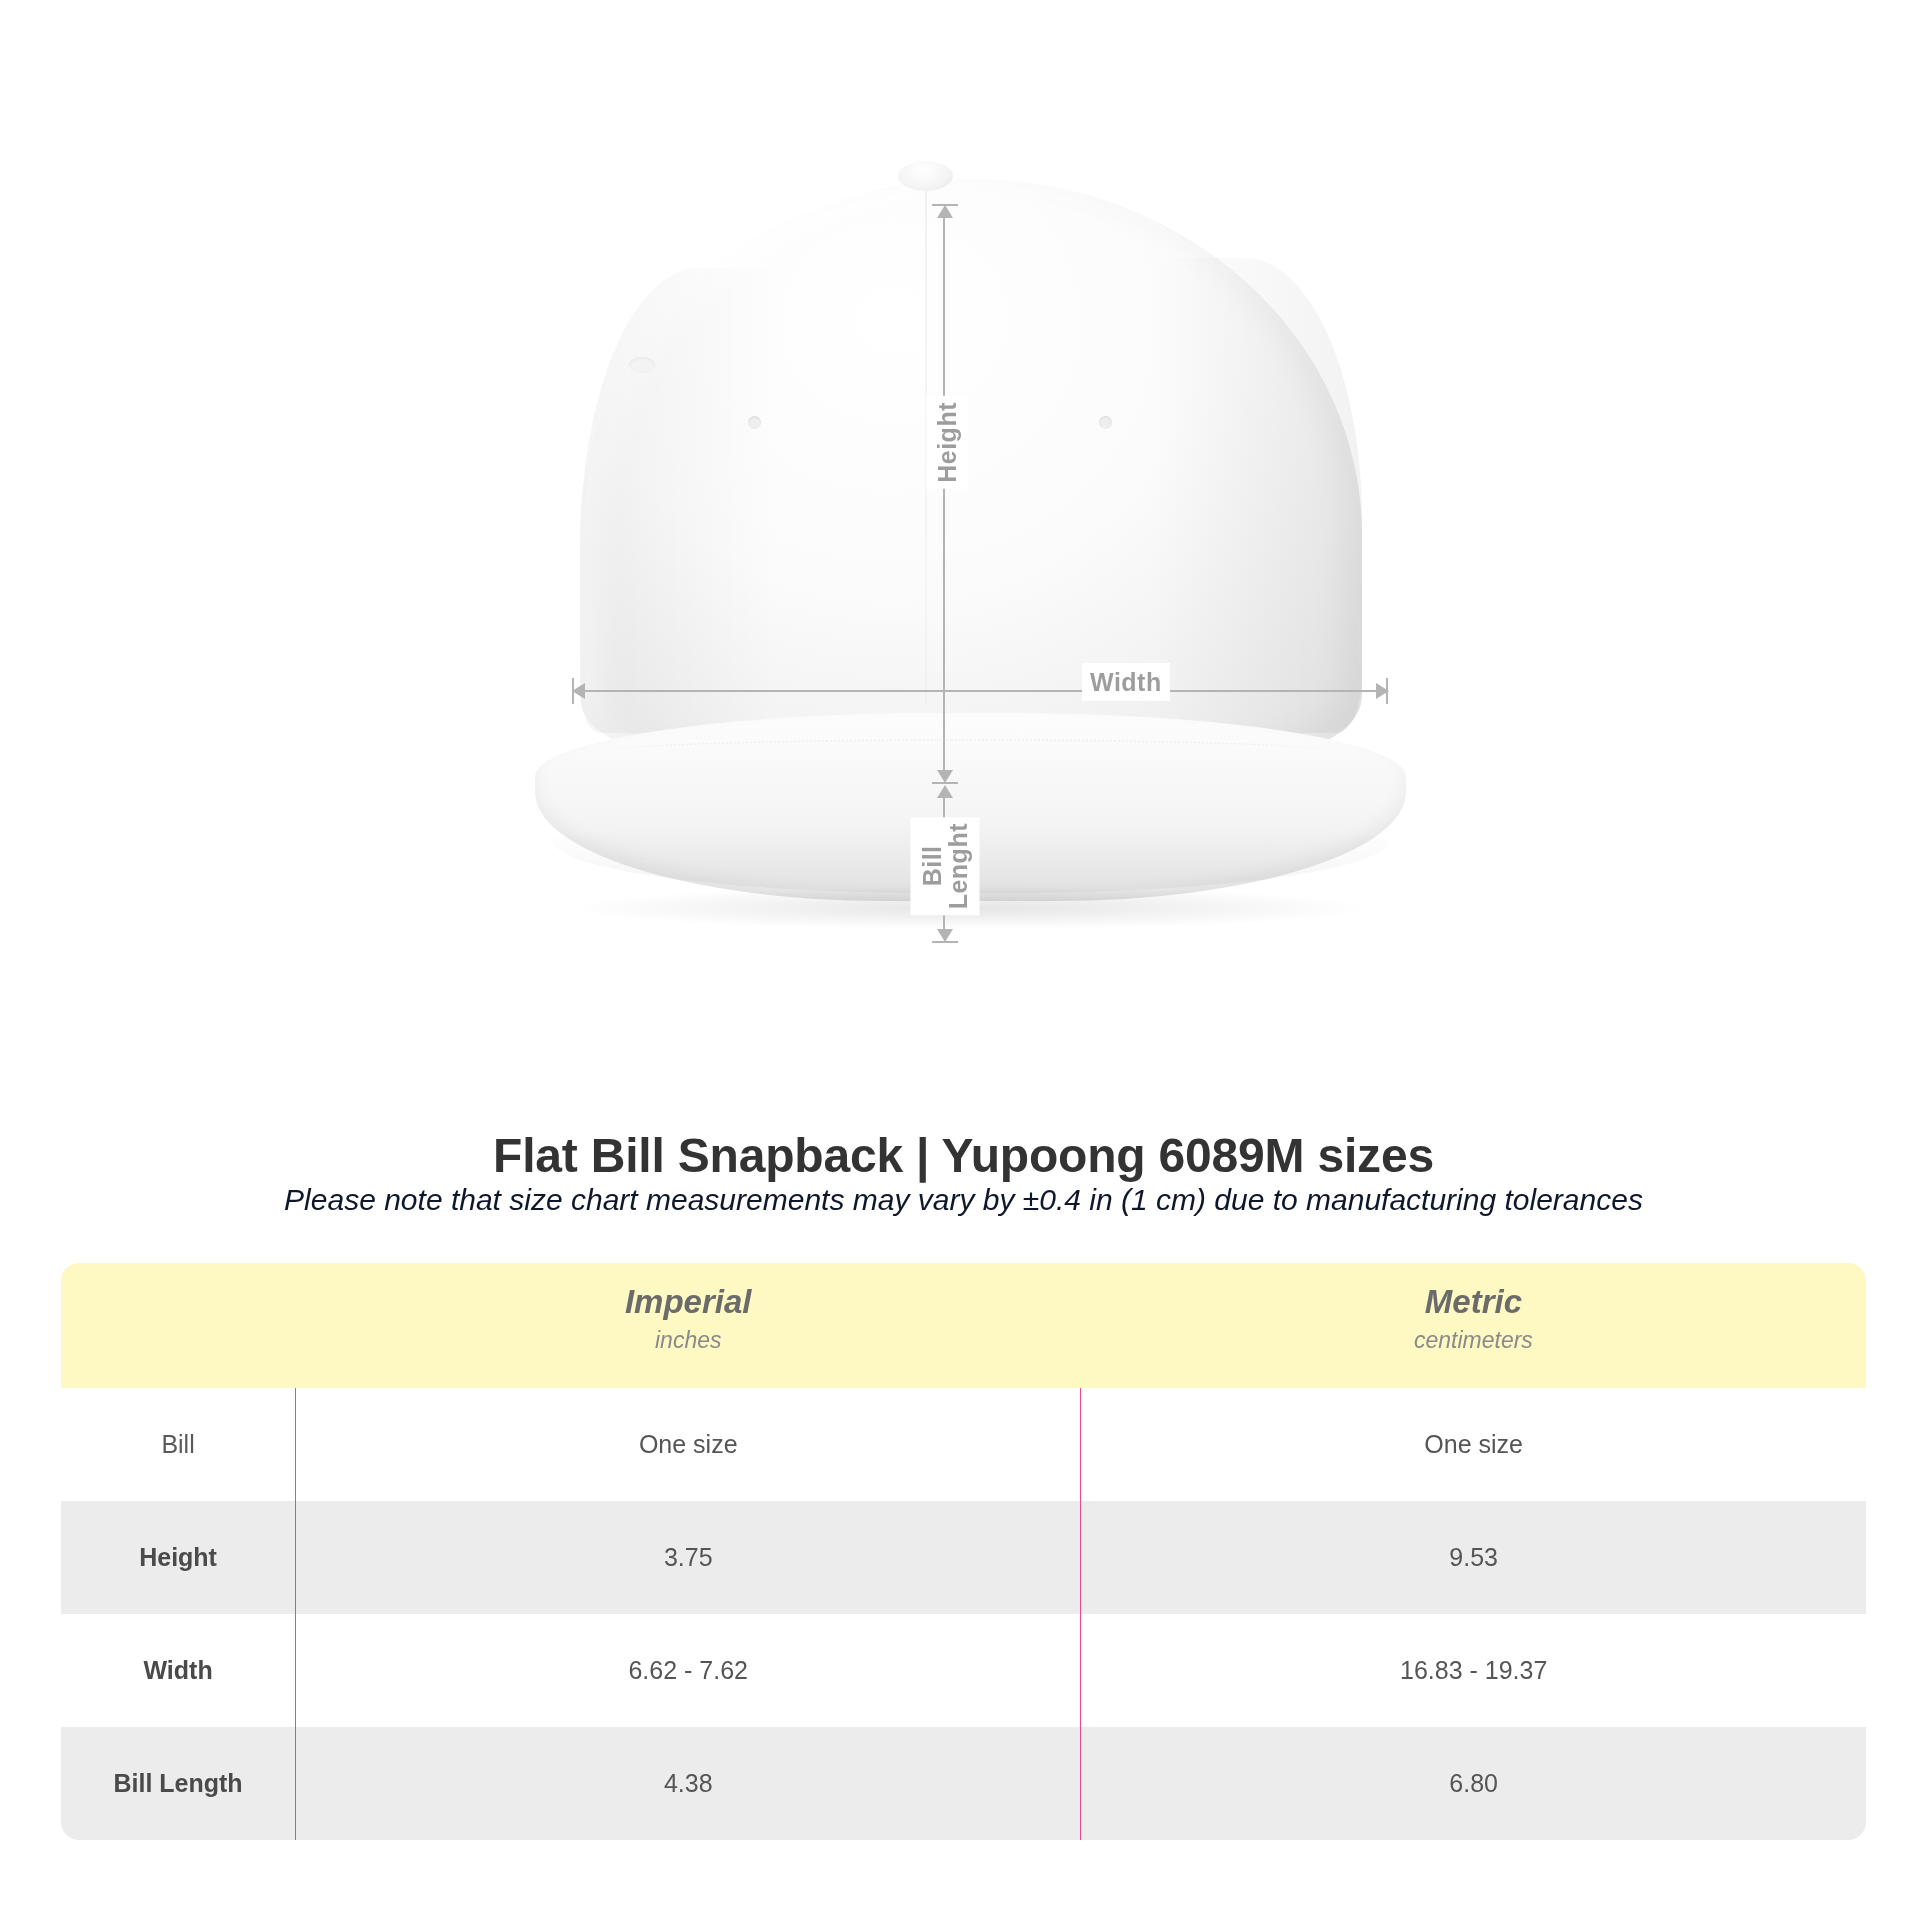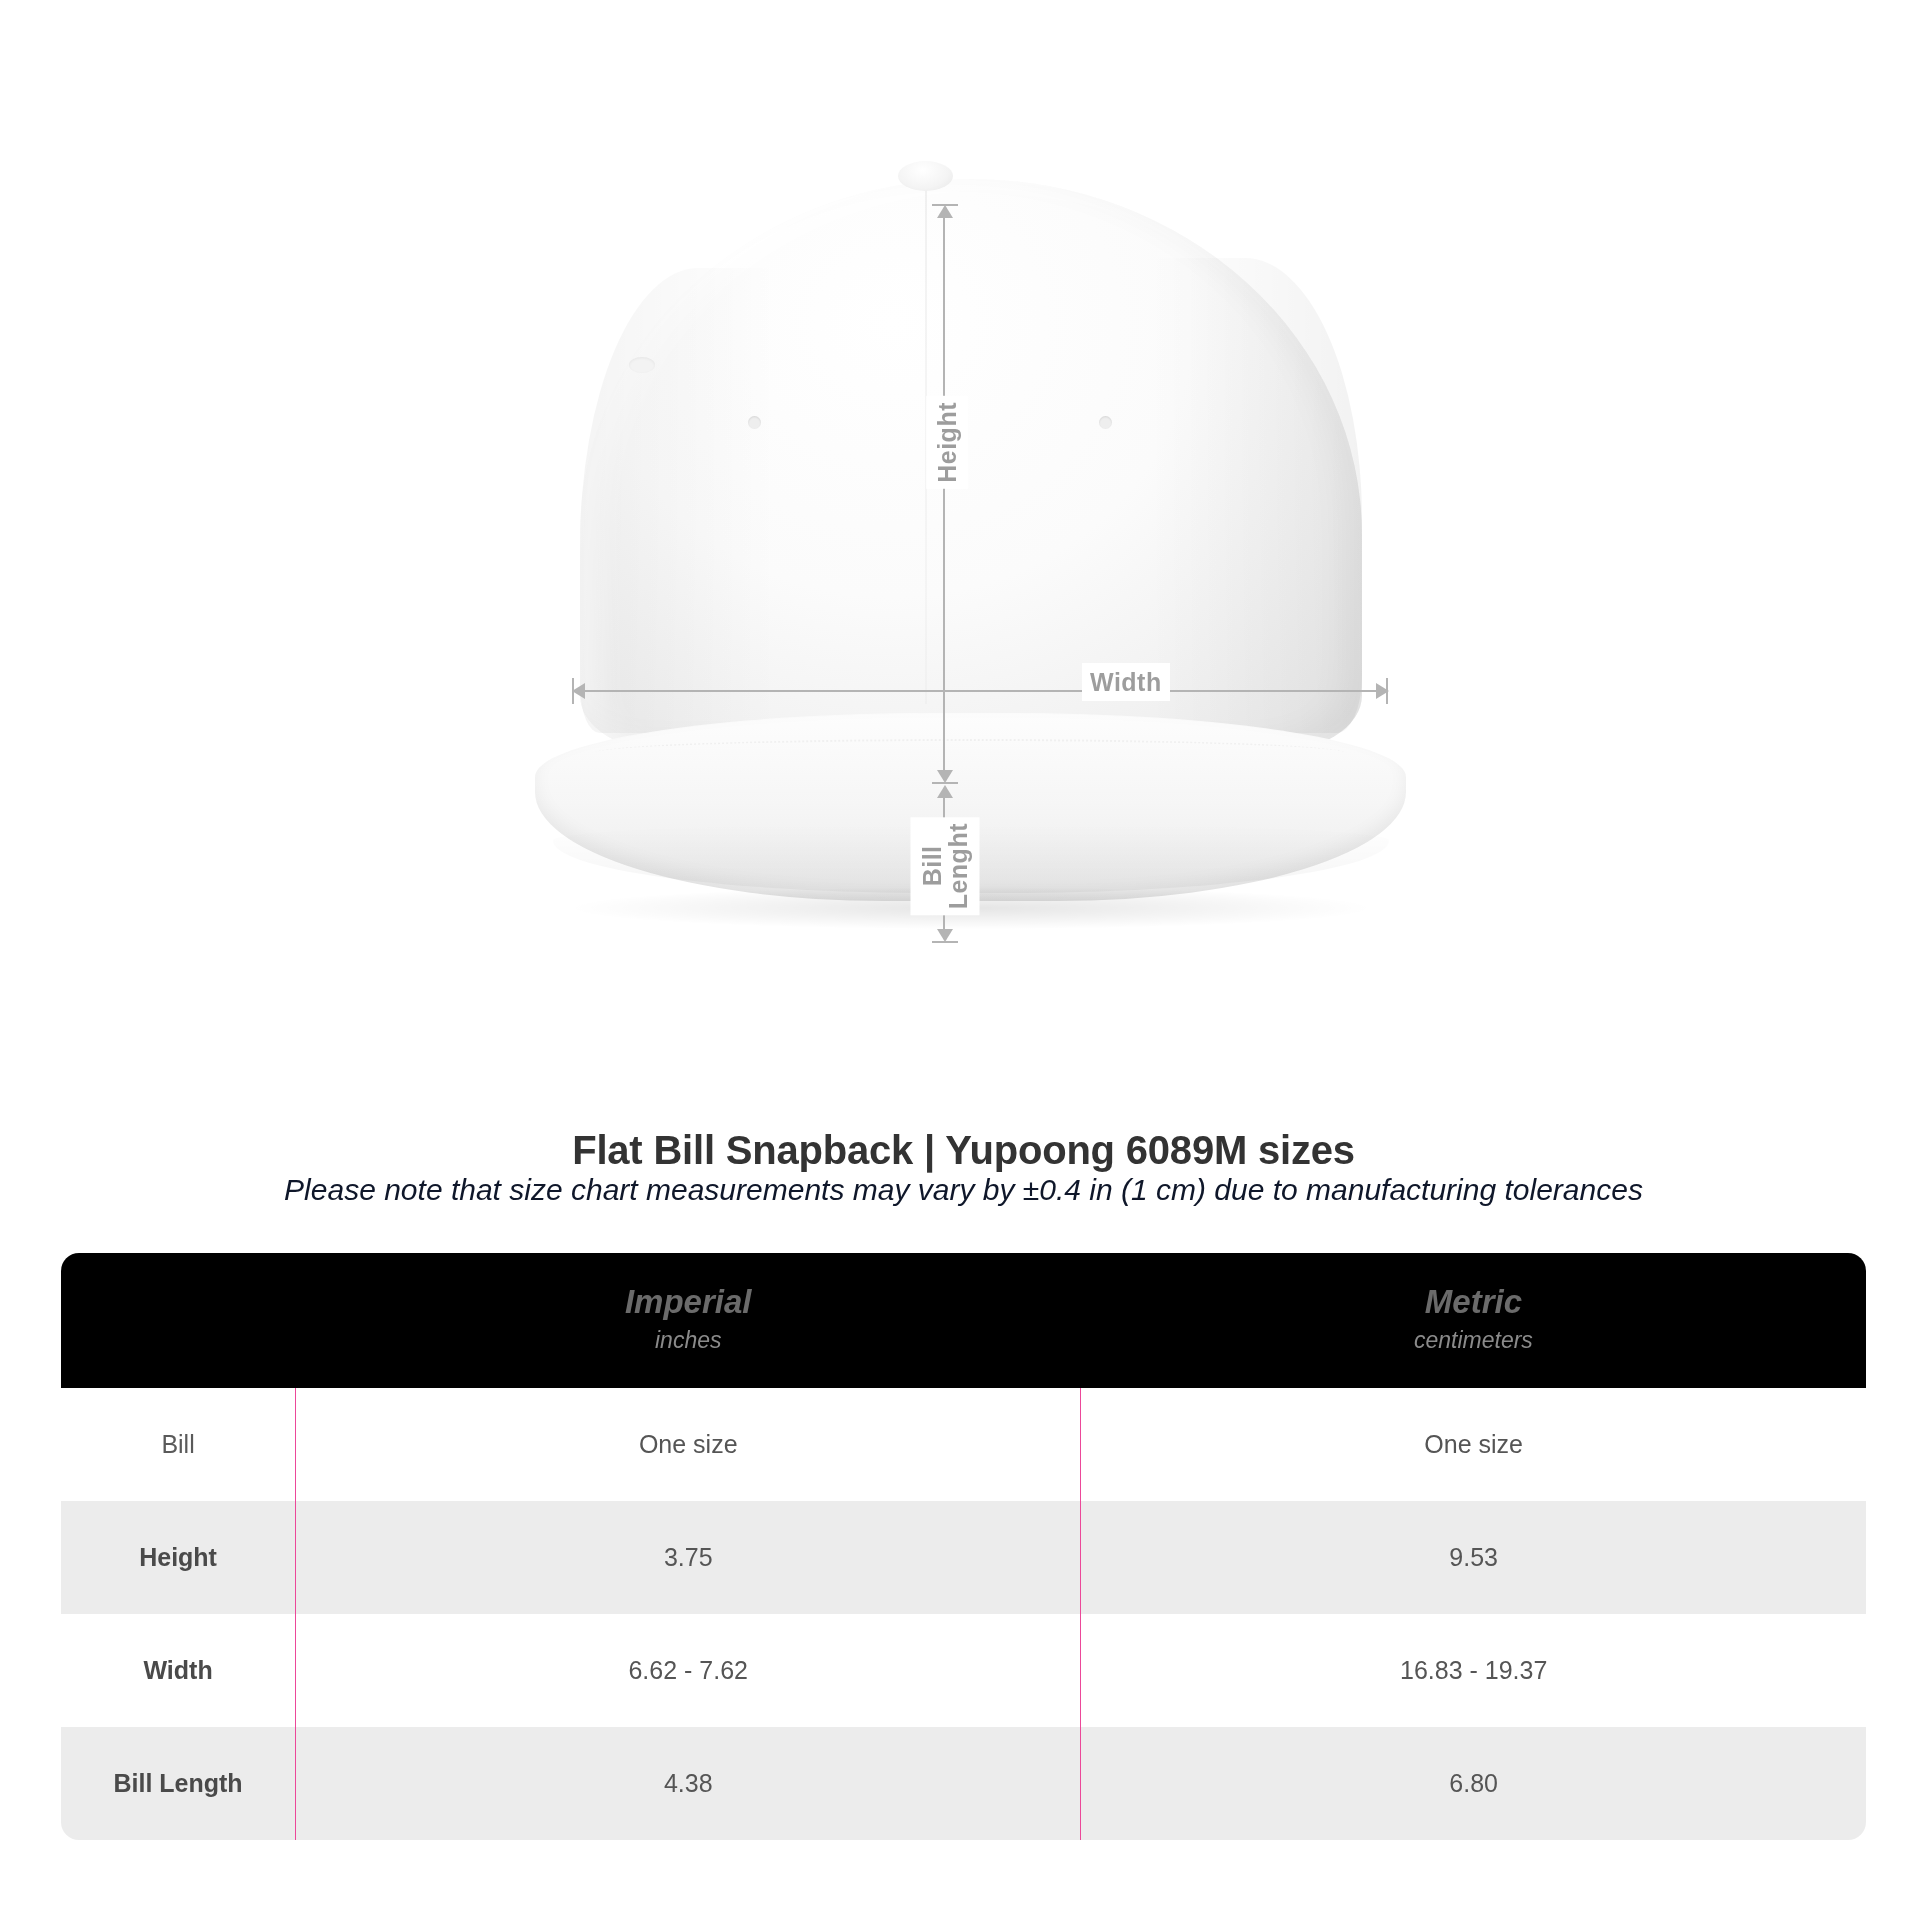--- a/index.html
+++ b/index.html
@@ -207,21 +207,21 @@
     text-orientation: mixed;
     transform: rotate(180deg);
   }
 
   
   .title-block {
     text-align: center;
     margin-top: 59px;
   }
   .chart-title {
-    font-size: 40px;
+    font-size: 48px;
     font-weight: bold;
     color: #333333;
     margin: 0;
     letter-spacing: -0.2px;
   }
   .chart-subtitle {
     font-size: 30px;
     font-style: italic;
     color: #0f172a;
   }
@@ -235,22 +235,22 @@
     border-collapse: collapse;
     table-layout: fixed;
   }
   table.size-table th,
   table.size-table td {
     text-align: center;
     font-size: 25px;
     color: #555555;
   }
   thead th {
-    background: #000000;
-    padding: 30px 0 34px 0;
+    background: #fef9c3;
+    padding: 20px 0 34px 0;
     font-weight: normal;
   }
   thead th:first-child {
     border-top-left-radius: 18px;
     border-bottom-left-radius: 0;
   }
   thead th:last-child {
     border-top-right-radius: 18px;
   }
   .unit-main {

